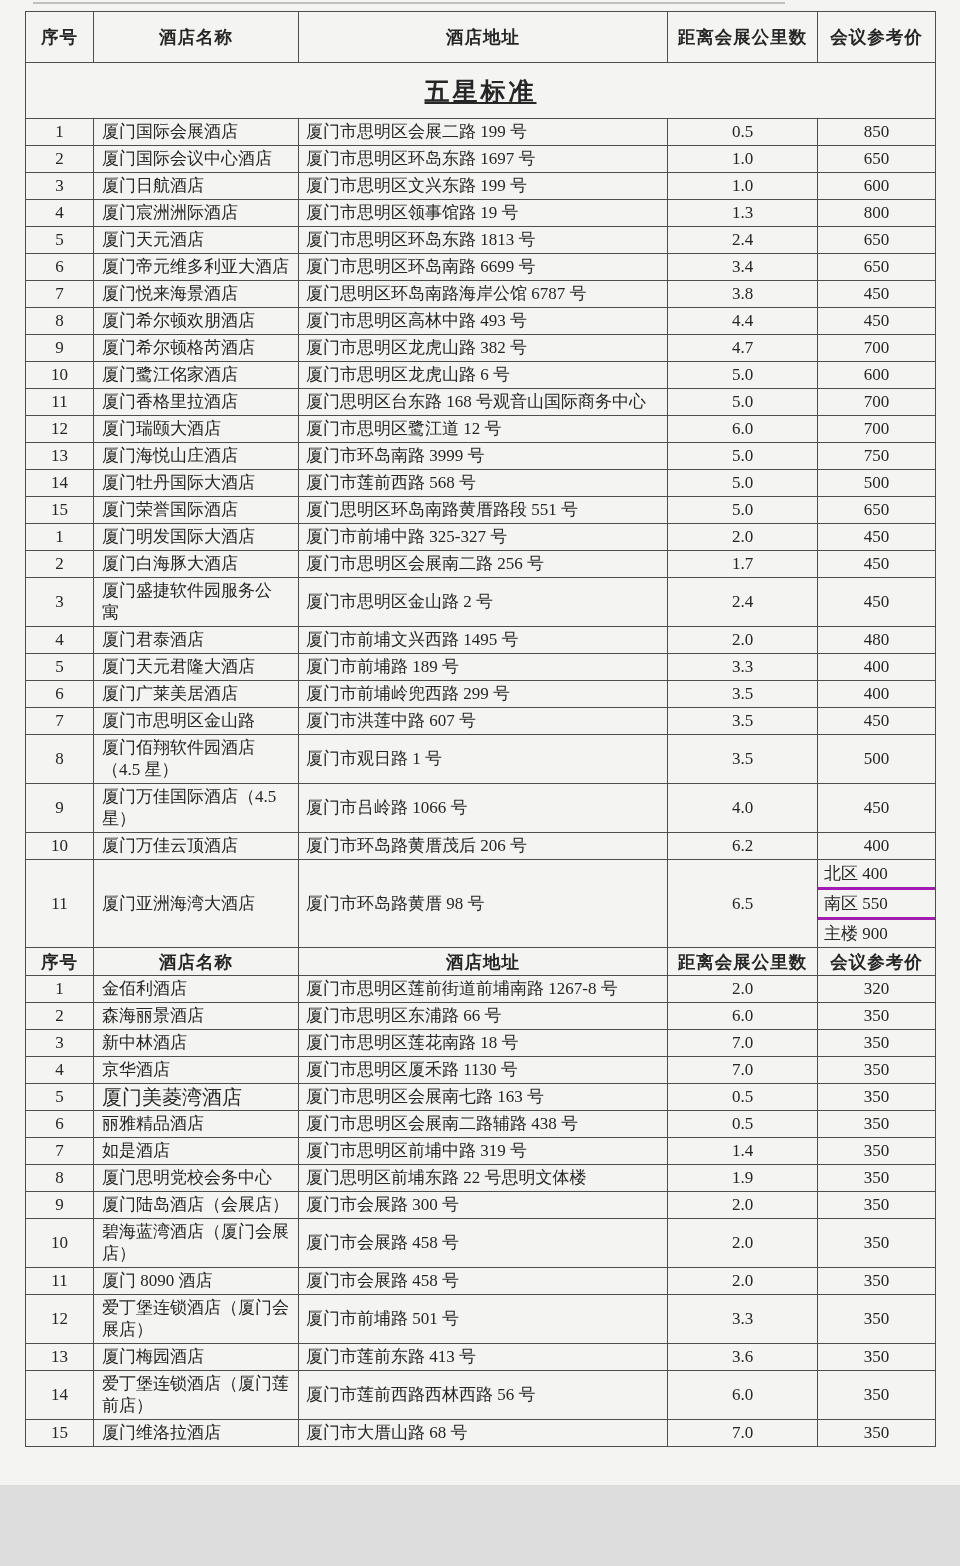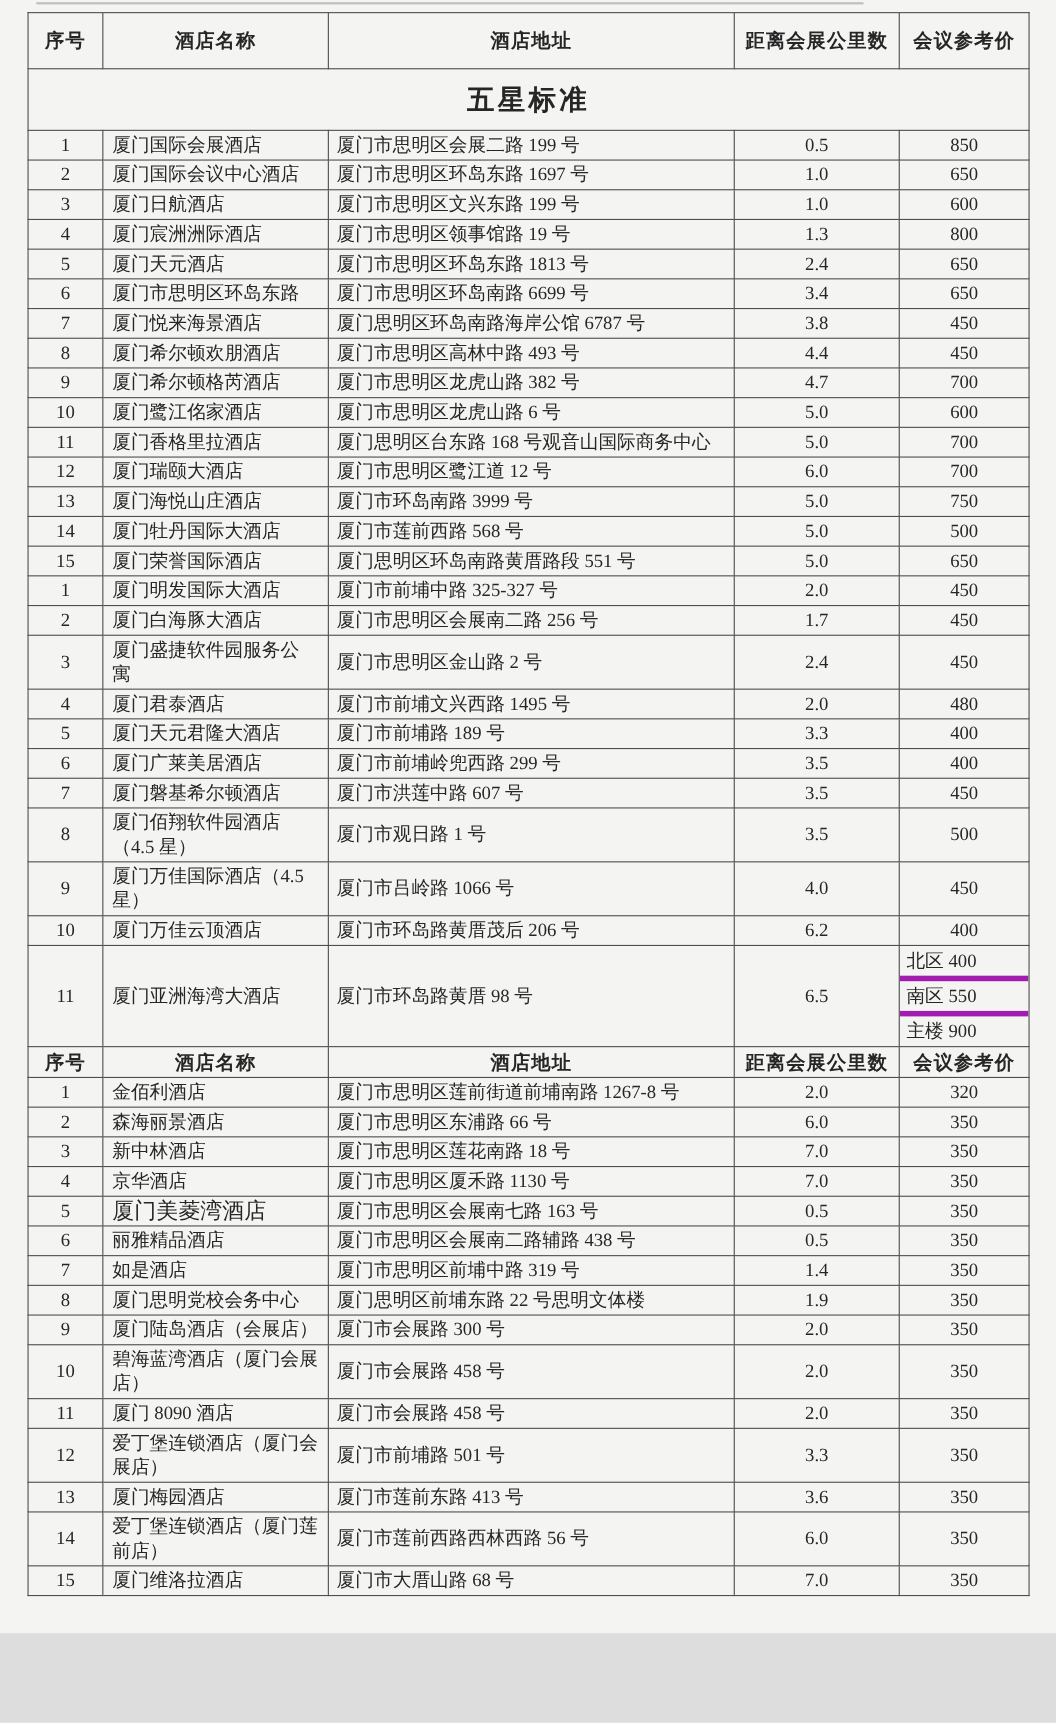--- a/index.html
+++ b/index.html
@@ -33,24 +33,25 @@
     font-family:"Liberation Sans","DejaVu Sans",sans-serif;
     font-weight:700; text-align:center; font-size:17.5px;
     letter-spacing:1px;
   }
   tr.head.h1 { height:51px; }
   tr.head.h2 { height:28px; }
   tr.band td {
     font-family:"Liberation Sans","DejaVu Sans",sans-serif;
     font-weight:700; font-size:25px; text-align:center; height:51px;
     letter-spacing:3px;
+    text-decoration:underline;
   }
   td.sub { padding:0; }
   td.sub div { text-align:left; padding:2px 6px; line-height:23px; }
-  td.sub div + div { border-top:5px solid #a21caf; }
+  td.sub div + div { border-top:3px solid #a21caf; }
   .watermark {
     position:absolute; left:608px; top:1496px; height:46px;
     display:flex; align-items:center; gap:12px;
     font-family:"Liberation Sans","DejaVu Sans",sans-serif;
     font-size:32px; letter-spacing:3px; white-space:nowrap;
     color:rgba(125,125,125,0.62); z-index:5;
   }
   .watermark svg { opacity:.62; flex:0 0 auto; }
 </style>
 </head>
@@ -108,21 +109,21 @@
         </tr>
         <tr class="r">
           <td class="c">5</td>
           <td class="cell-hotel-name">厦门天元酒店</td>
           <td class="cell-address">厦门市思明区环岛东路 1813 号</td>
           <td class="c">2.4</td>
           <td class="c">650</td>
         </tr>
         <tr class="r">
           <td class="c">6</td>
-          <td class="cell-hotel-name">厦门市思明区环岛东路</td>
+          <td class="cell-hotel-name">厦门帝元维多利亚大酒店</td>
           <td class="cell-address">厦门市思明区环岛南路 6699 号</td>
           <td class="c">3.4</td>
           <td class="c">650</td>
         </tr>
         <tr class="r">
           <td class="c">7</td>
           <td class="cell-hotel-name">厦门悦来海景酒店</td>
           <td class="cell-address">厦门思明区环岛南路海岸公馆 6787 号</td>
           <td class="c">3.8</td>
           <td class="c">450</td>
@@ -221,21 +222,21 @@
         </tr>
         <tr class="r">
           <td class="c">6</td>
           <td class="cell-hotel-name">厦门广莱美居酒店</td>
           <td class="cell-address">厦门市前埔岭兜西路 299 号</td>
           <td class="c">3.5</td>
           <td class="c">400</td>
         </tr>
         <tr class="r">
           <td class="c">7</td>
-          <td class="cell-hotel-name">厦门磐基希尔顿酒店</td>
+          <td class="cell-hotel-name">厦门市思明区金山路</td>
           <td class="cell-address">厦门市洪莲中路 607 号</td>
           <td class="c">3.5</td>
           <td class="c">450</td>
         </tr>
         <tr class="r">
           <td class="c">8</td>
           <td class="cell-hotel-name">厦门佰翔软件园酒店
 （4.5 星）</td>
           <td class="cell-address">厦门市观日路 1 号</td>
           <td class="c">3.5</td>

